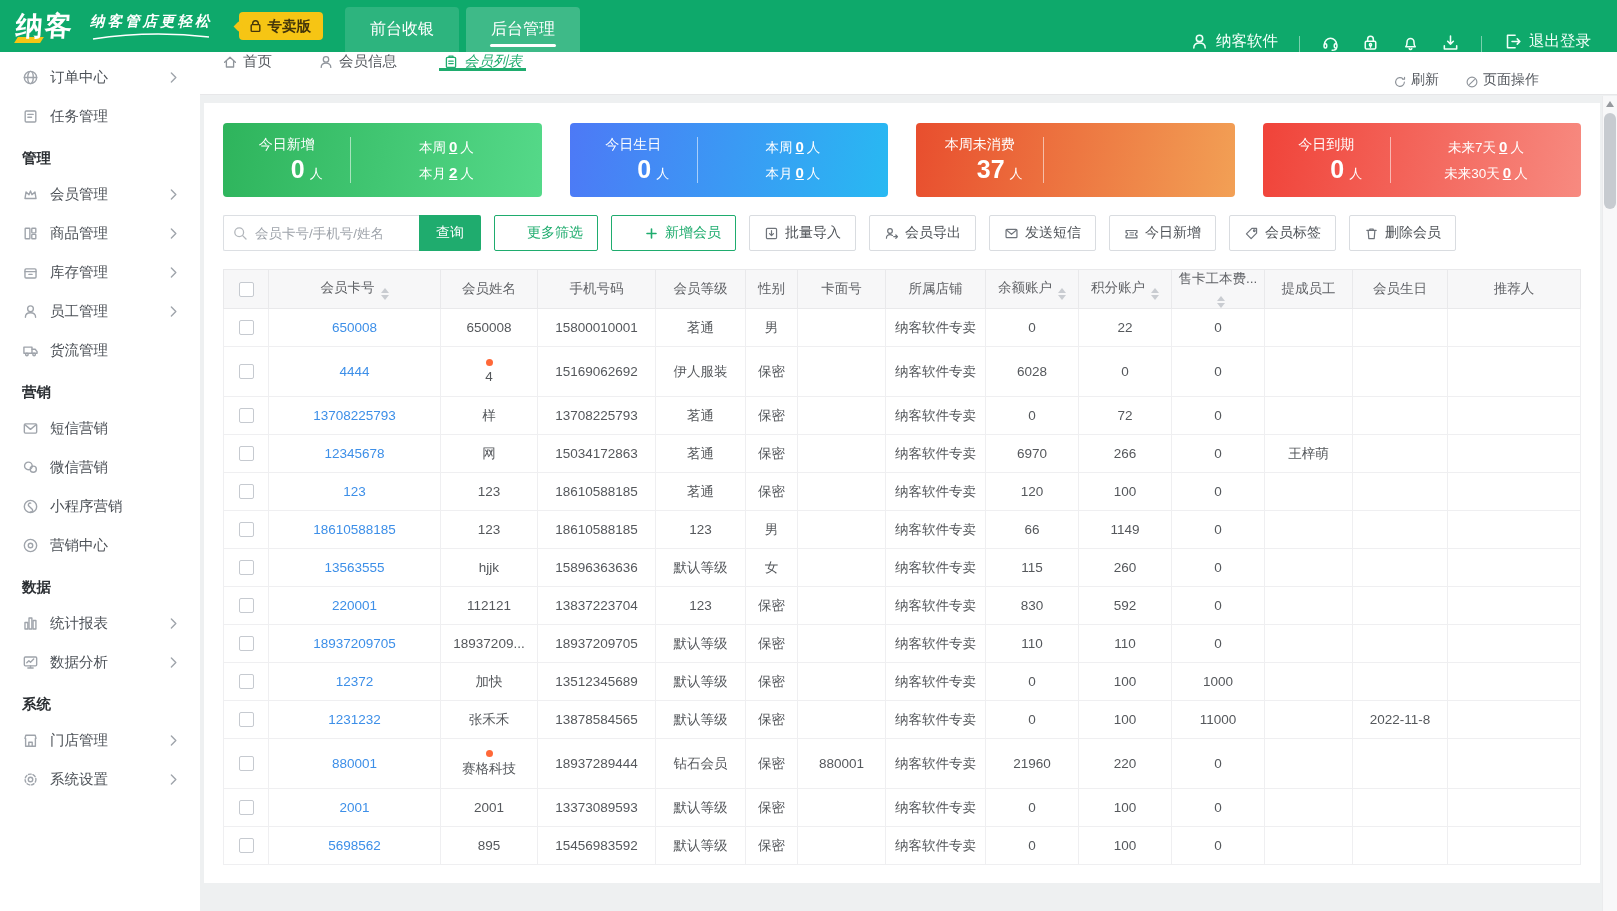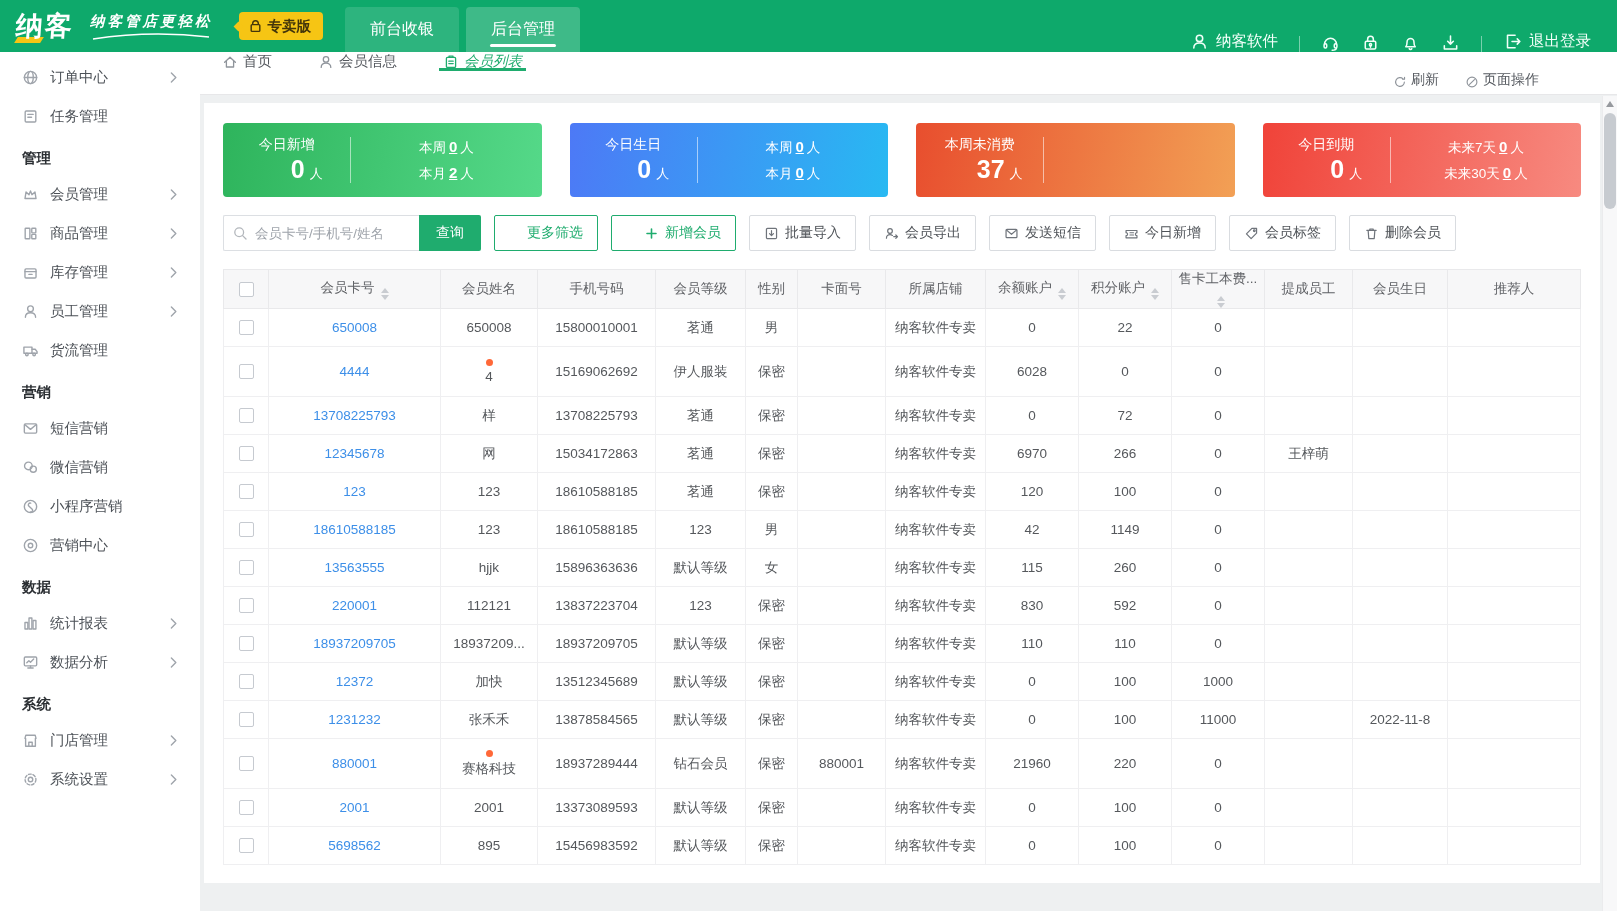--- a/index.html
+++ b/index.html
@@ -676,21 +676,21 @@
               </tr>
               <tr>
                 <td><span class="cb"></span></td>
                 <td><span class="link">18610588185</span></td>
                 <td>123</td>
                 <td>18610588185</td>
                 <td>123</td>
                 <td>男</td>
                 <td></td>
                 <td>纳客软件专卖</td>
-                <td>42</td>
+                <td>66</td>
                 <td>1149</td>
                 <td>0</td>
                 <td></td>
                 <td></td>
                 <td></td>
               </tr>
               <tr>
                 <td><span class="cb"></span></td>
                 <td><span class="link">13563555</span></td>
                 <td>hjjk</td>

